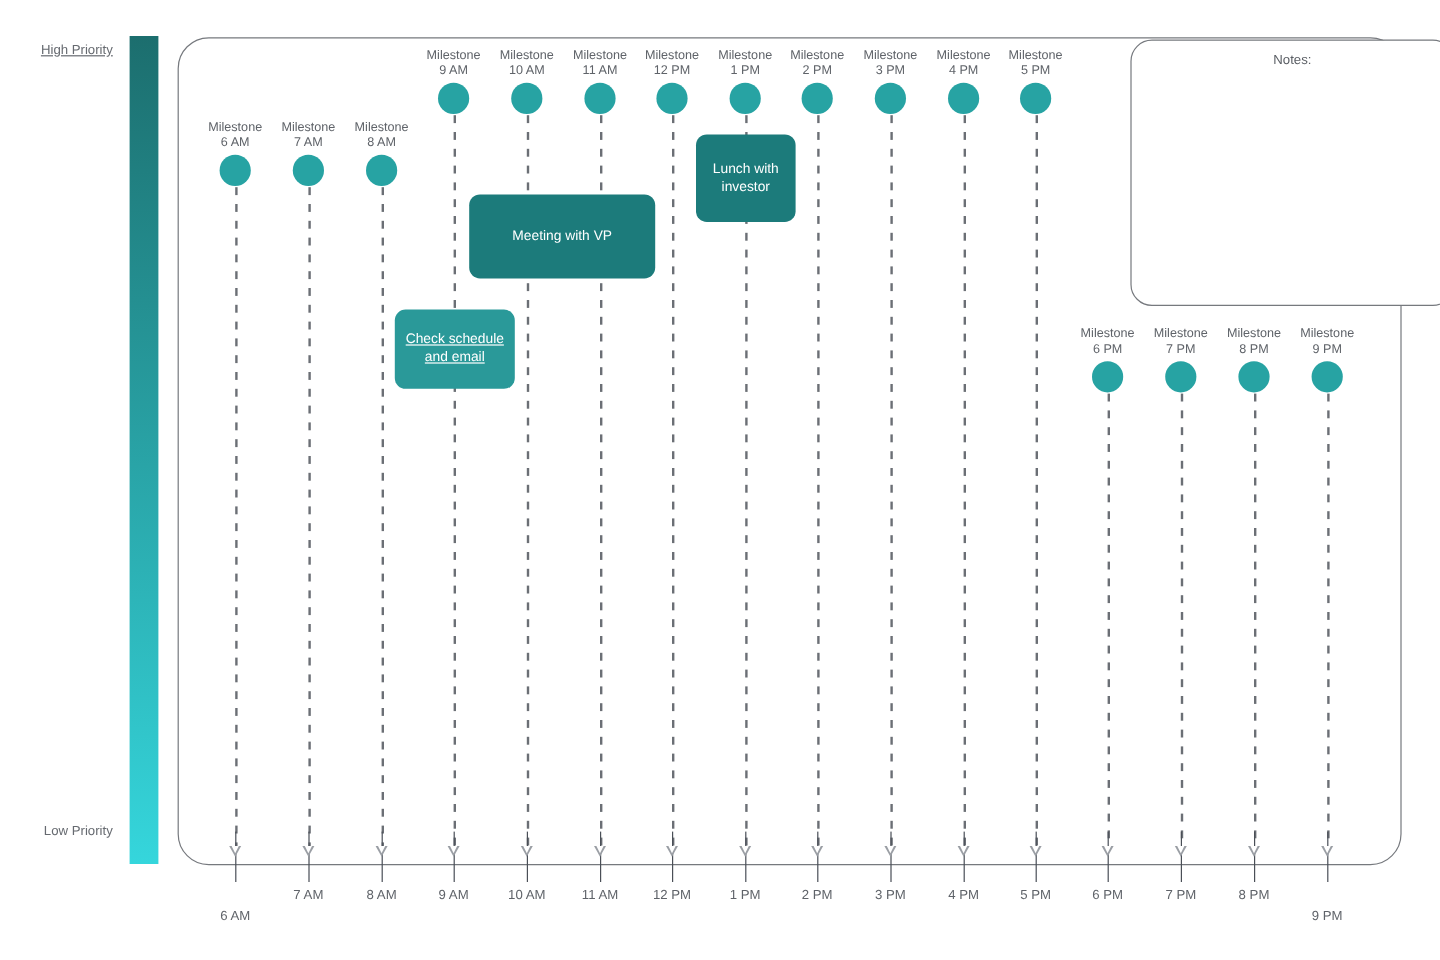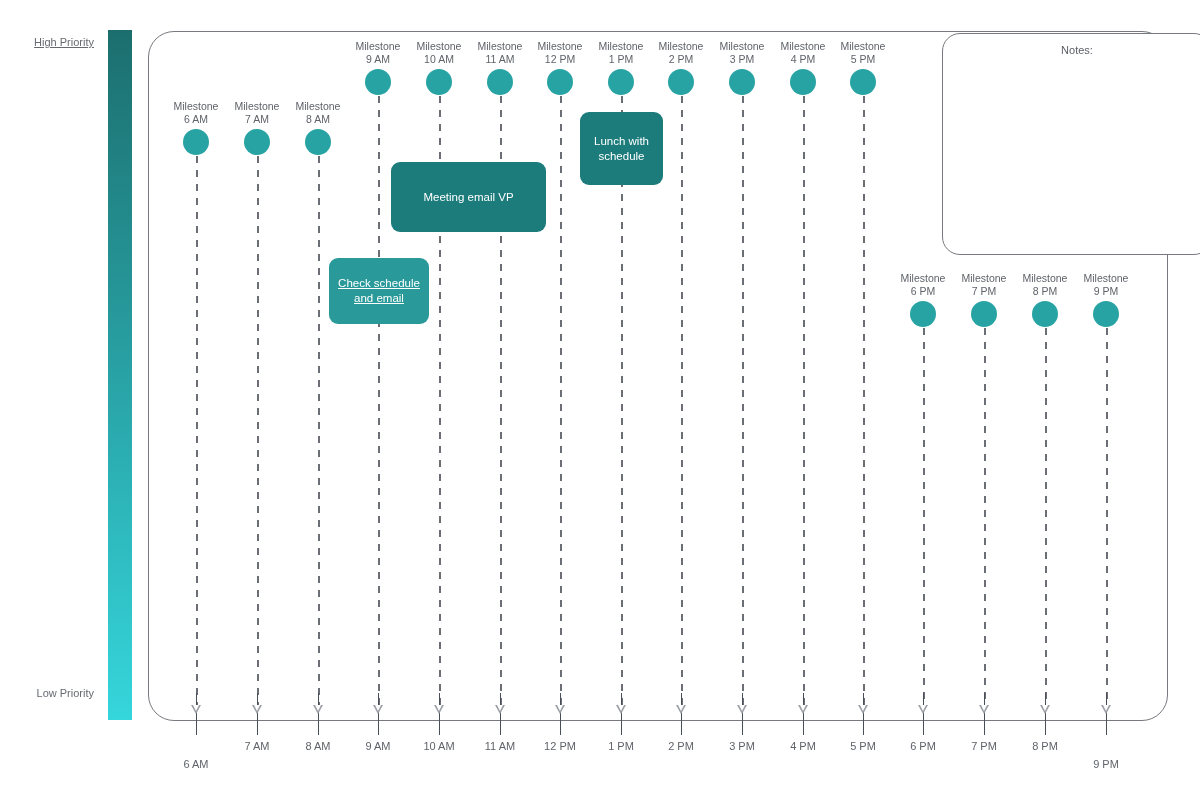--- a/index.html
+++ b/index.html
@@ -362,23 +362,23 @@
 8 PM</div>
         <div class="ms-dot" style="background: rgb(39, 163, 163);"></div>
       </div>
       <div class="milestone" style="left: 1106px; top: 272px;">
         <div class="ms-label">Milestone
 9 PM</div>
         <div class="ms-dot" style="background: rgb(39, 163, 163);"></div>
       </div>
     </div>
   <div id="events-layer">
-      <div class="event-box" style="left: 391px; top: 162px; width: 155px; height: 70px; background: rgb(28, 123, 123);">Meeting email VP</div>
+      <div class="event-box" style="left: 391px; top: 162px; width: 155px; height: 70px; background: rgb(28, 123, 123);">Meeting with VP</div>
       <div class="event-box" style="left: 580px; top: 112px; width: 83px; height: 73px; background: rgb(28, 123, 123);">Lunch with
-schedule</div>
+investor</div>
       <div class="event-box" style="left: 329px; top: 258px; width: 100px; height: 66px; background: rgb(42, 153, 153); text-decoration: underline;">Check schedule
 and email</div>
     </div>
   <div id="hours-layer">
       <div class="hour-label" style="left: 196px; top: 758px;">6 AM</div>
       <div class="hour-label" style="left: 257px; top: 740px;">7 AM</div>
       <div class="hour-label" style="left: 318px; top: 740px;">8 AM</div>
       <div class="hour-label" style="left: 378px; top: 740px;">9 AM</div>
       <div class="hour-label" style="left: 439px; top: 740px;">10 AM</div>
       <div class="hour-label" style="left: 500px; top: 740px;">11 AM</div>

